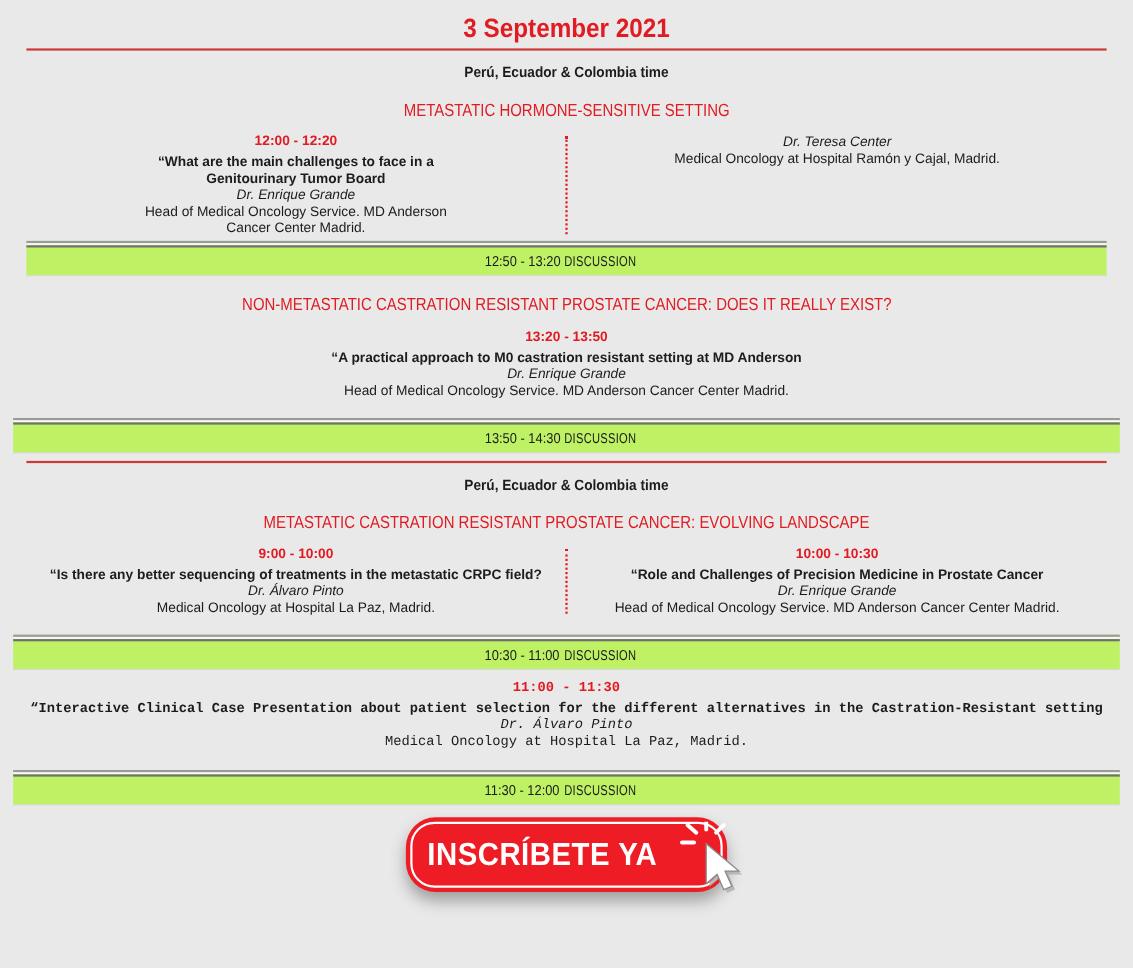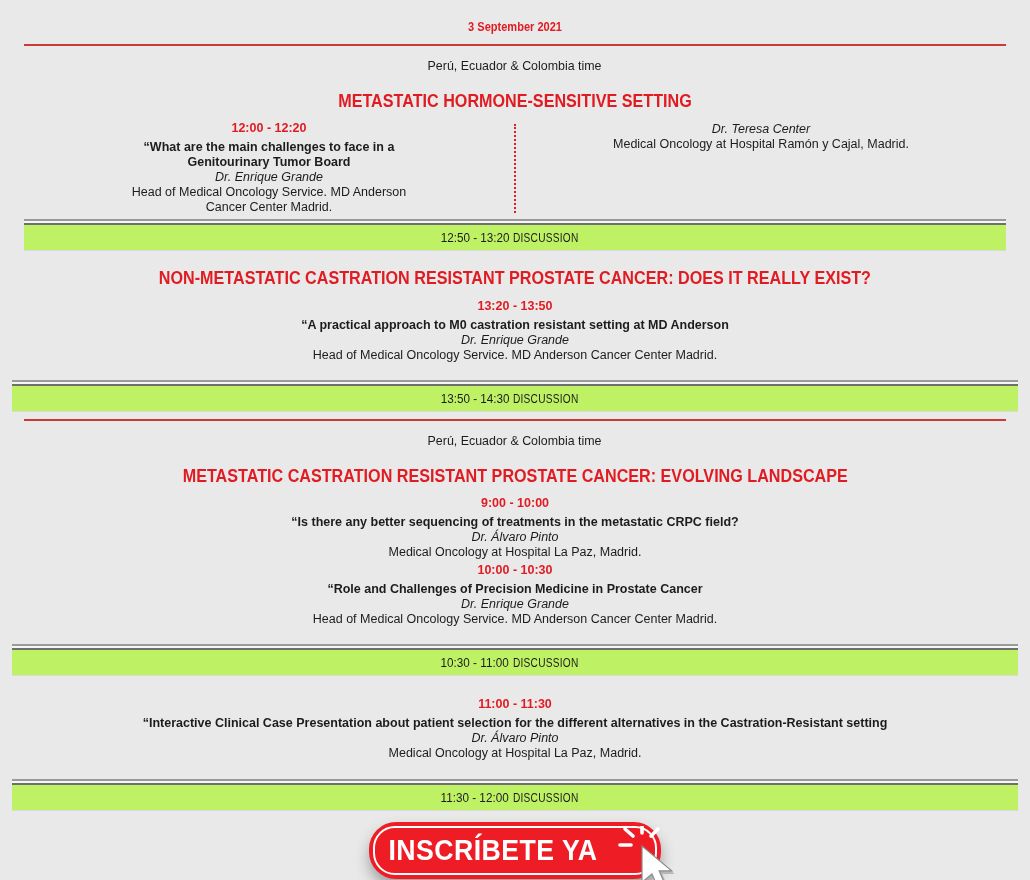--- a/index.html
+++ b/index.html
@@ -6,29 +6,29 @@
   body{font-family:"Liberation Sans", sans-serif;}
   .page{
     width:1030px;height:880px;background:#e9e9e9;overflow:hidden;
     box-sizing:border-box;padding-top:17px;position:relative;
     color:#1c1c1c;
   }
   .condense{display:inline-block;transform:scaleX(.92);transform-origin:center;}
   .condense-more{display:inline-block;transform:scaleX(.85);transform-origin:center;}
 
   .day-date{
-    font-size:12px;font-weight:bold;color:#e11b22;text-align:center;
+    font-size:24px;font-weight:bold;color:#e11b22;text-align:center;
     line-height:20px;margin:0;
   }
   .red-rule{height:2px;background:#cc3a36;margin:7px 24px 0 24px;}
   .timezone{
-    font-size:13.5px;font-weight:normal;text-align:center;line-height:14px;margin-top:13px;
+    font-size:13.5px;font-weight:bold;text-align:center;line-height:14px;margin-top:13px;
   }
   .sec-heading{
-    font-size:19px;font-weight:bold;color:#e11b22;text-align:center;line-height:15px;
+    font-size:16px;font-weight:normal;color:#e11b22;text-align:center;line-height:15px;
   }
   .heading-1{margin-top:20px;}
   .heading-2{margin-top:19px;}
 
   
   .talks-row{display:flex;margin:14px 24px 0 24px;}
   .talks-row .col{flex:1;display:flex;flex-direction:column;align-items:center;}
   .divider{width:0;border-left:2px dotted #e11b22;margin:2px 0;}
   .talk{text-align:center;font-size:12.5px;line-height:15px;}
   .talk .time{color:#e11b22;font-weight:bold;font-size:12.5px;line-height:13px;margin-bottom:5px;}
@@ -50,26 +50,26 @@
   .dgap{height:2px;background:#f6f6f6;}
   .dline2{height:2px;background:#6f6f6f;}
   .dbar{
     height:25px;display:flex;align-items:center;justify-content:center;
     font-size:13px;color:#1c1c1c;border-bottom:1px solid #d9d9d9;
   }
   .dbar .dtime{display:inline-block;transform:scaleX(.9);transform-origin:right;}
   .dbar .dlabel{display:inline-block;transform:scaleX(.78);transform-origin:left;margin-left:4px;letter-spacing:.3px;}
 
   .day2-date{margin-top:46px;}
-  .row2{flex-direction:column;}
+  .row2{}
 
   
   .cta-wrap{display:flex;justify-content:center;margin-top:11px;}
   .cta{
-    position:relative;width:292px;height:57px;background:#ee1c24;border:none;
+    position:relative;width:292px;height:68px;background:#ee1c24;border:none;
     border-radius:27px;cursor:pointer;
     box-shadow:0 8px 14px rgba(70,70,70,.45);
   }
   .cta::before{
     content:"";position:absolute;inset:4px;border:2px solid #ffffff;border-radius:22px;
     pointer-events:none;
   }
   .cta .label{
     position:absolute;left:0;right:44px;top:0;bottom:0;
     display:flex;align-items:center;justify-content:center;
@@ -164,21 +164,21 @@
   <div class="discussion m12">
     <div class="dline1"></div>
     <div class="dgap"></div>
     <div class="dline2"></div>
     <div class="dbar">
       <span class="dtime">10:30 - 11:00</span>
       <span class="dlabel">DISCUSSION</span>
     </div>
   </div>
 
-  <div class="talk single-talk" style="margin-top:22px;">
+  <div class="talk single-talk" style="margin-top:10px;font-family:Liberation Mono, monospace;">
     <div class="time">11:00 - 11:30</div>
     <div class="title">“Interactive Clinical Case Presentation about patient selection for the different alternatives in the Castration-Resistant setting</div>
     <div class="speaker">Dr. Álvaro Pinto</div>
     <div class="affil">Medical Oncology at Hospital La Paz, Madrid.</div>
   </div>
 
   <div class="discussion m12b">
     <div class="dline1"></div>
     <div class="dgap"></div>
     <div class="dline2"></div>

